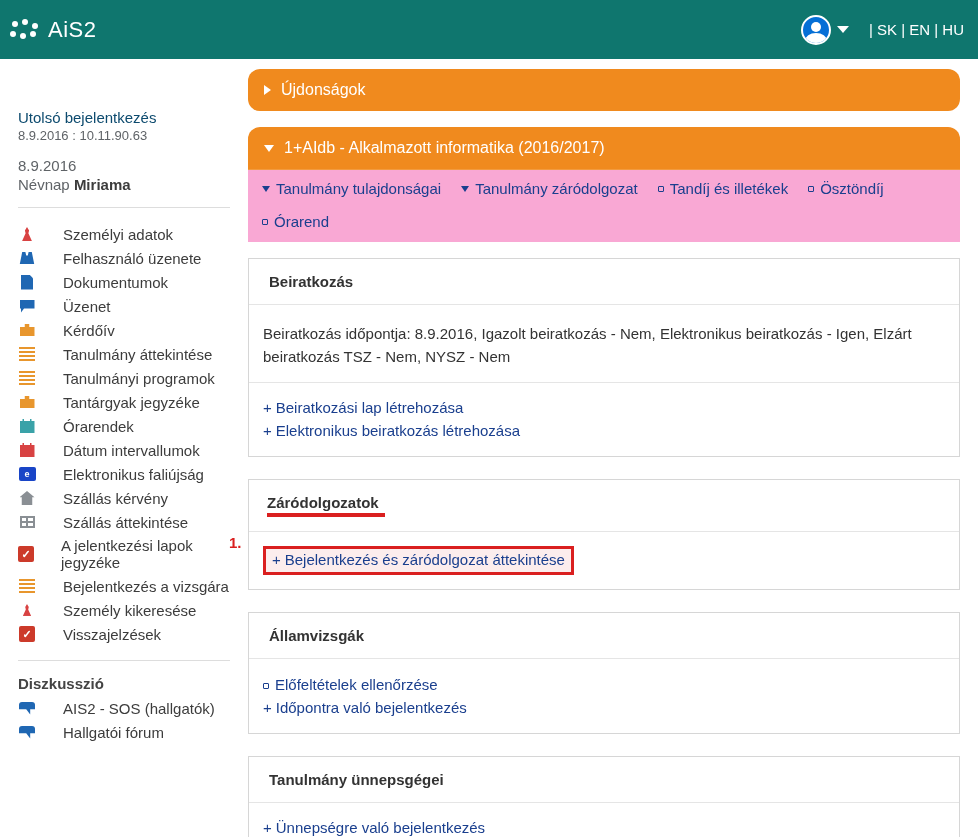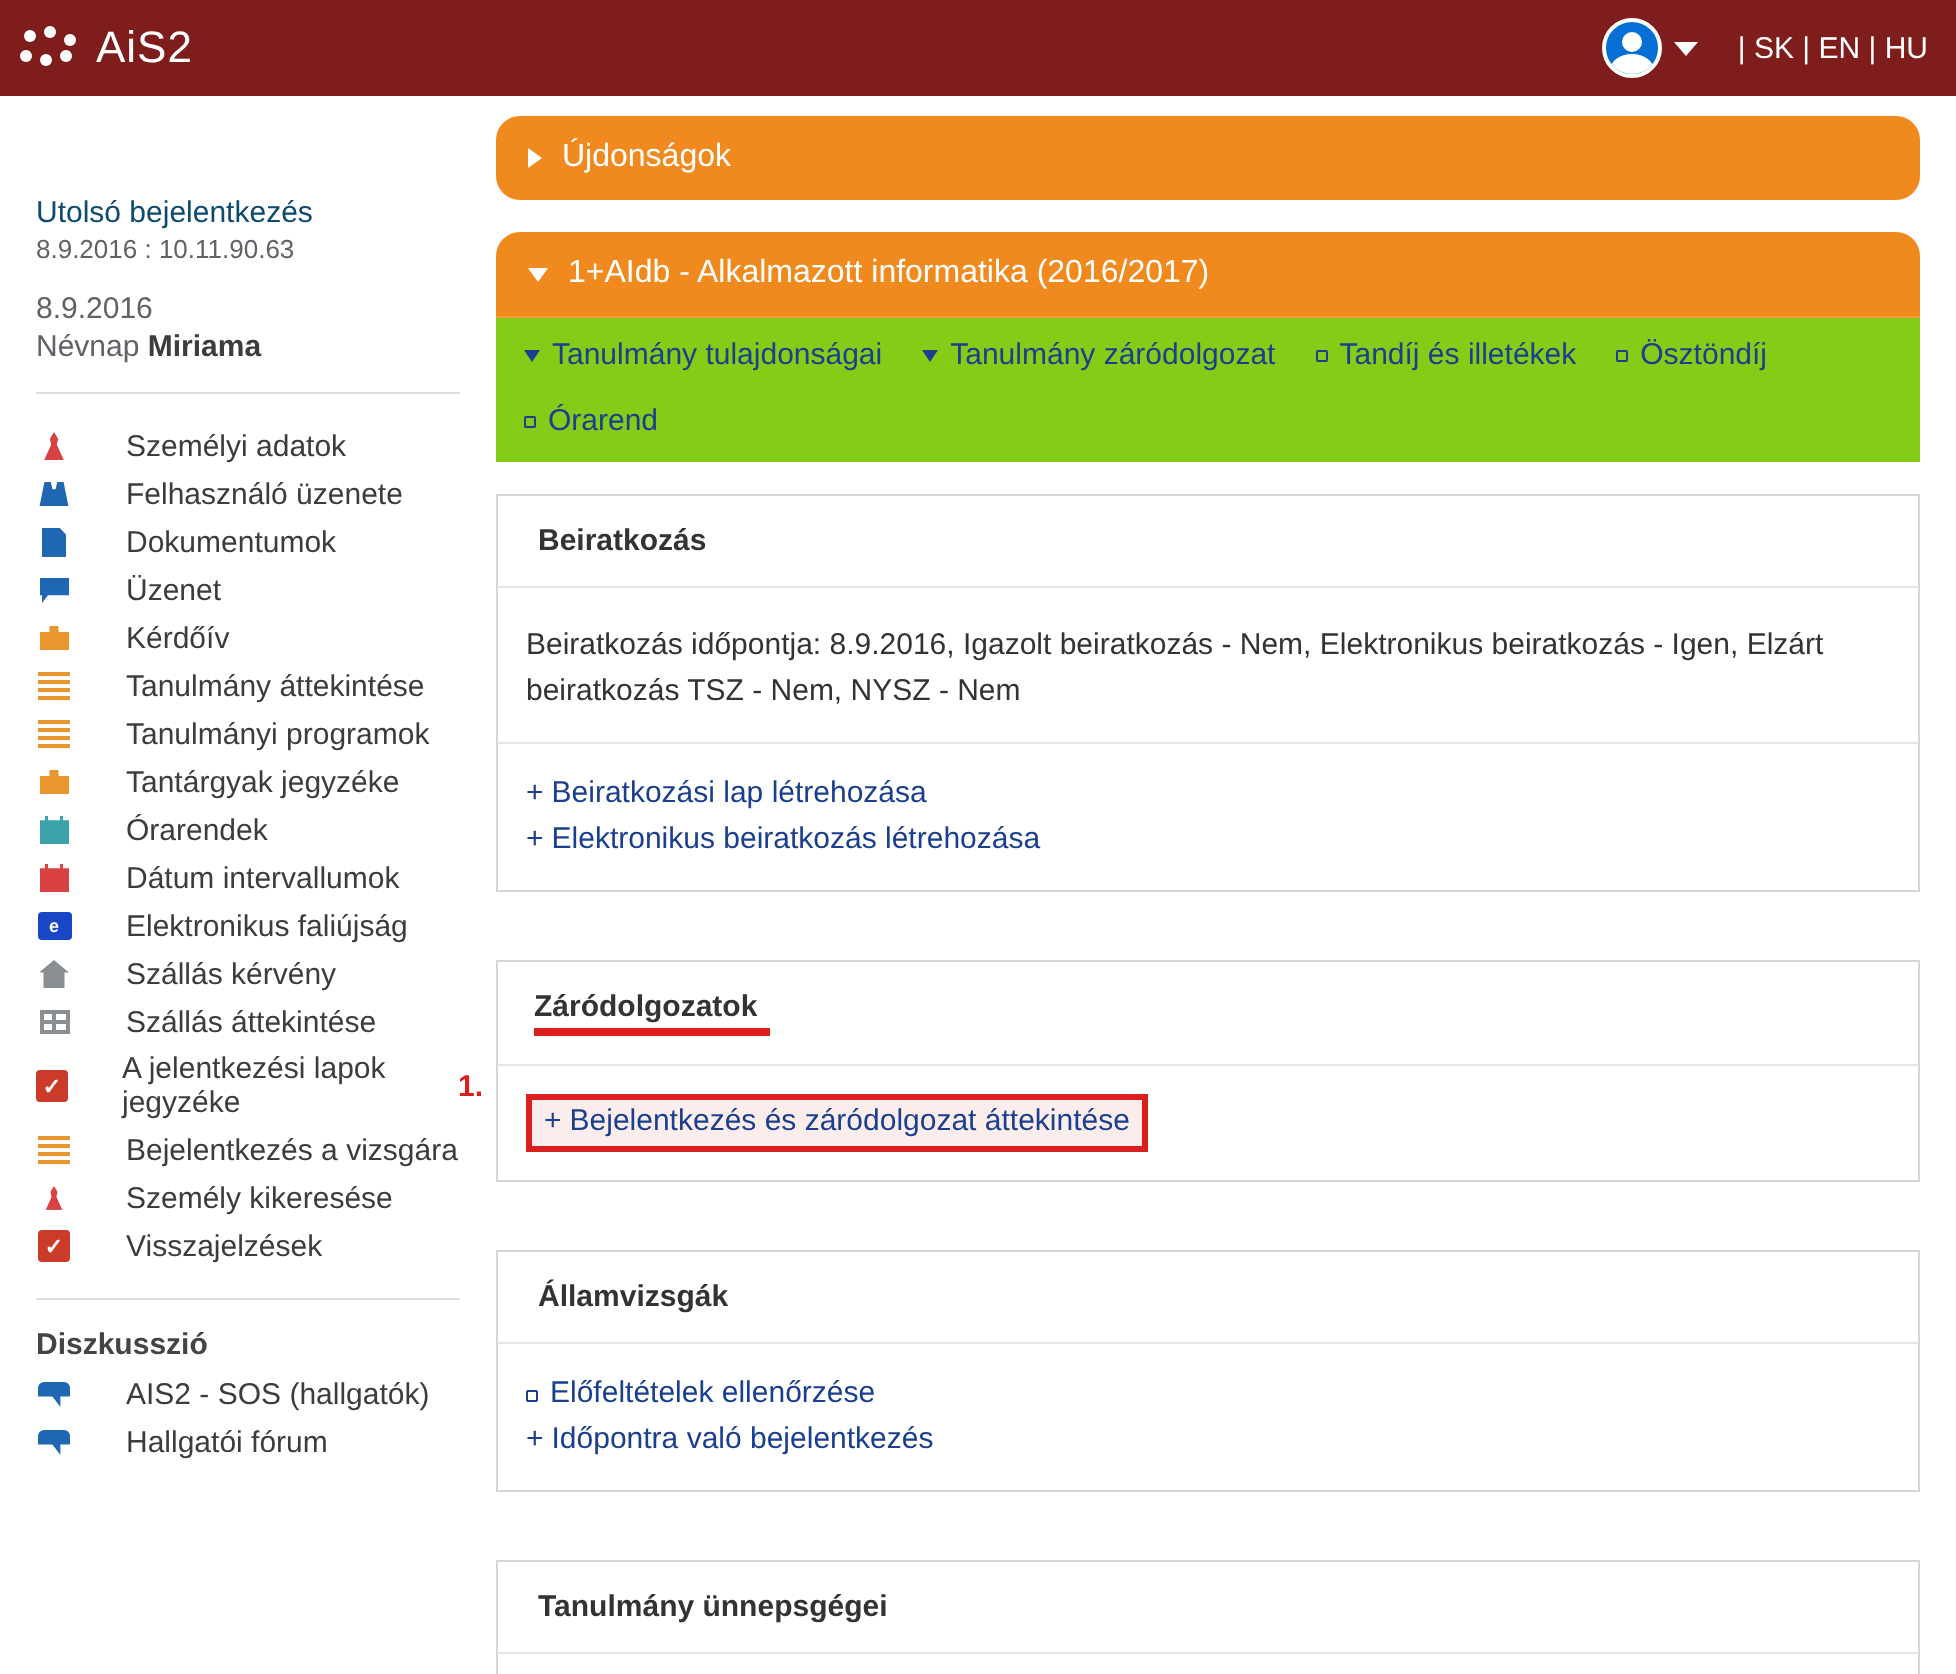--- a/index.html
+++ b/index.html
@@ -7,22 +7,22 @@
     margin: 0;
     font-family: "Segoe UI", Arial, sans-serif;
     font-size: 15px;
     color: #333;
     background: #fff;
     width: 978px;
   }
 
   
   .topbar {
-    background: #7f1d1d; 
-    height: 48px;
+    background: #0f766e; 
+    height: 59px;
     display: flex;
     align-items: center;
     color: #fff;
     padding: 0 14px 0 10px;
   }
   .brand {
     display: flex;
     align-items: center;
     gap: 10px;
   }
@@ -184,31 +184,31 @@
   .band-header{
     padding:12px 16px;
     display:flex;align-items:center;gap:10px;
     font-size:16px;
     cursor:pointer;
   }
   .tri-right{width:0;height:0;border-top:5px solid transparent;border-bottom:5px solid transparent;border-left:7px solid currentColor;}
   .tri-down{width:0;height:0;border-left:5px solid transparent;border-right:5px solid transparent;border-top:7px solid currentColor;}
   .study-band .band-header{border-bottom:1px solid rgba(255,255,255,0.15);}
   .study-sub {
-    background:#84cc16;
+    background:#f9a8d4;
     padding:10px 10px 12px 14px;
     display:flex;flex-wrap:wrap;gap:16px 20px;
   }
   .study-link{color:#1a3f8e;display:inline-flex;align-items:center;gap:6px;cursor:pointer;}
   .tri-down-sm{width:0;height:0;border-left:4px solid transparent;border-right:4px solid transparent;border-top:6px solid currentColor;}
   .bullet-sm{width:6px;height:6px;border:1px solid currentColor;border-radius:1px;display:inline-block;}
 
   .card {
     border:1px solid #d6d6d6;
-    margin-bottom:34px;
+    margin-bottom:22px;
   }
   .card-header{
     padding:14px 20px;
     font-weight:700;
     color:#333;
     border-bottom:1px solid #e5e5e5;
   }
   .card-body{
     padding:14px 14px;
     color:#333;

